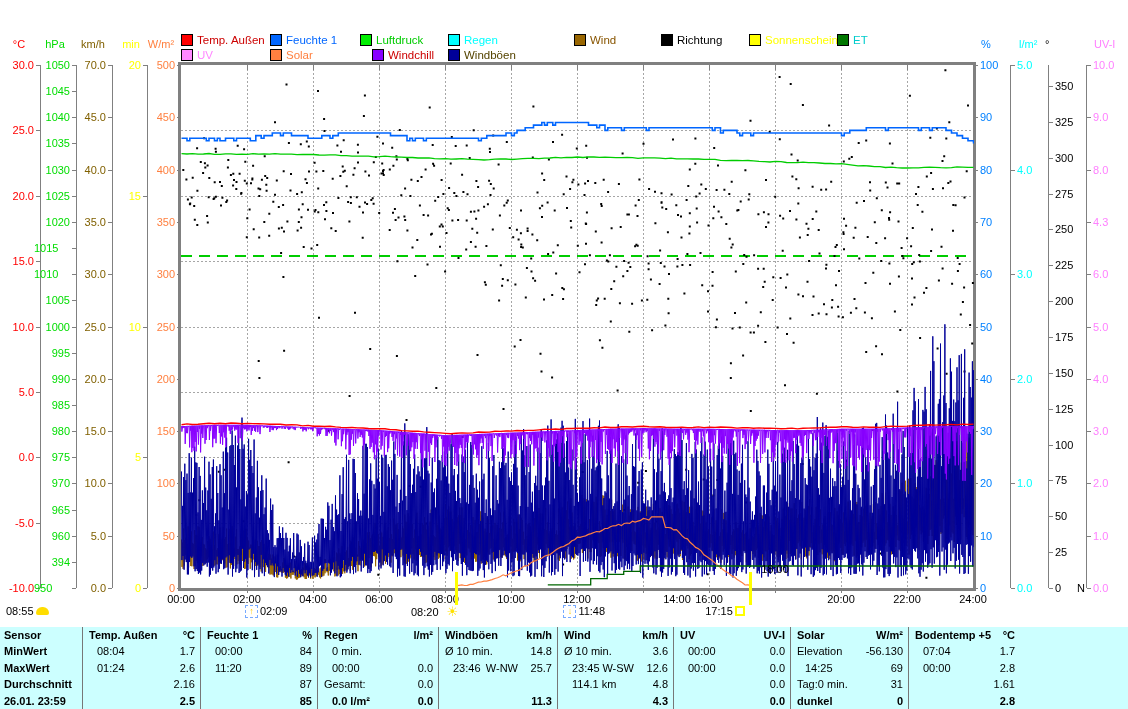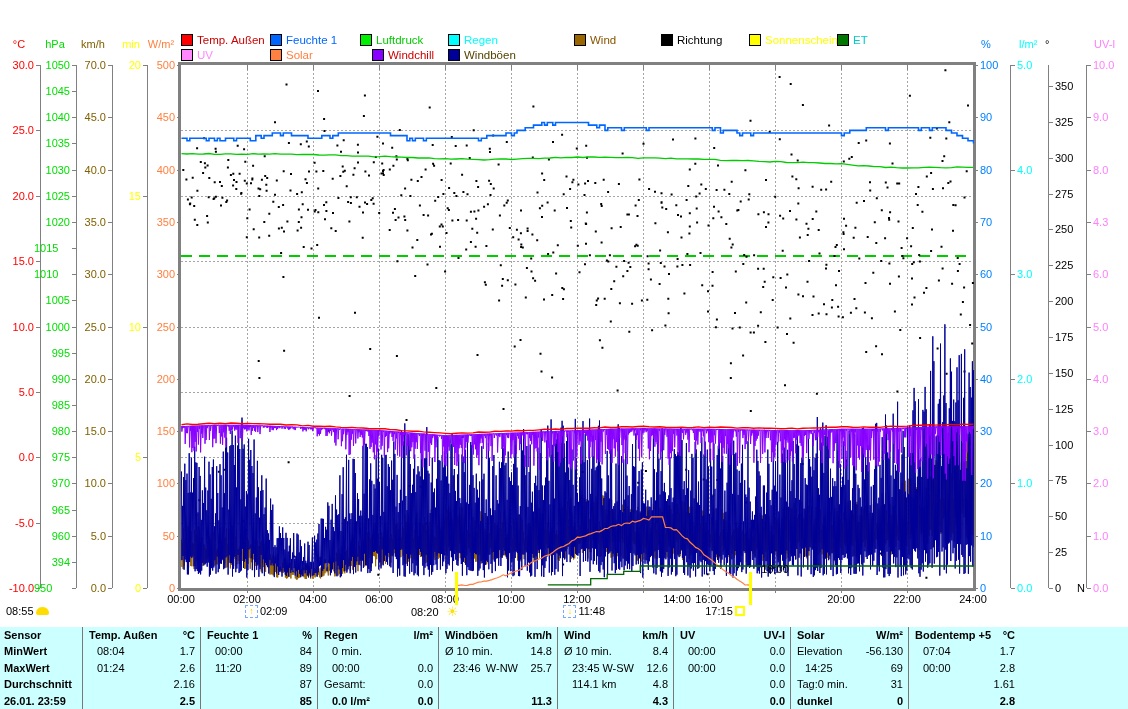--- a/index.html
+++ b/index.html
@@ -489,21 +489,21 @@
           <span class="tbl-r">11.3</span>
         </div>
       </div>
       <div class="tbl-col abs" style="left: 557px; width: 116px;">
         <div class="tbl-row bold abs" style="top: 0px; width: 116px;">
           <span class="tbl-l" style="left: 6px;">Wind</span>
           <span class="tbl-r">km/h</span>
         </div>
         <div class="tbl-row abs" style="top: 16.4px; width: 116px;">
           <span class="tbl-l" style="left: 6px;">Ø 10 min.</span>
-          <span class="tbl-r">8.4</span>
+          <span class="tbl-r">3.6</span>
         </div>
         <div class="tbl-row abs" style="top: 32.8px; width: 116px;">
           <span class="tbl-l" style="left: 14px;">23:45</span>
           <span class="tbl-m">W-SW</span>
           <span class="tbl-r">12.6</span>
         </div>
         <div class="tbl-row abs" style="top: 49.2px; width: 116px;">
           <span class="tbl-l" style="left: 14px;">114.1 km</span>
           <span class="tbl-r">4.8</span>
         </div>

